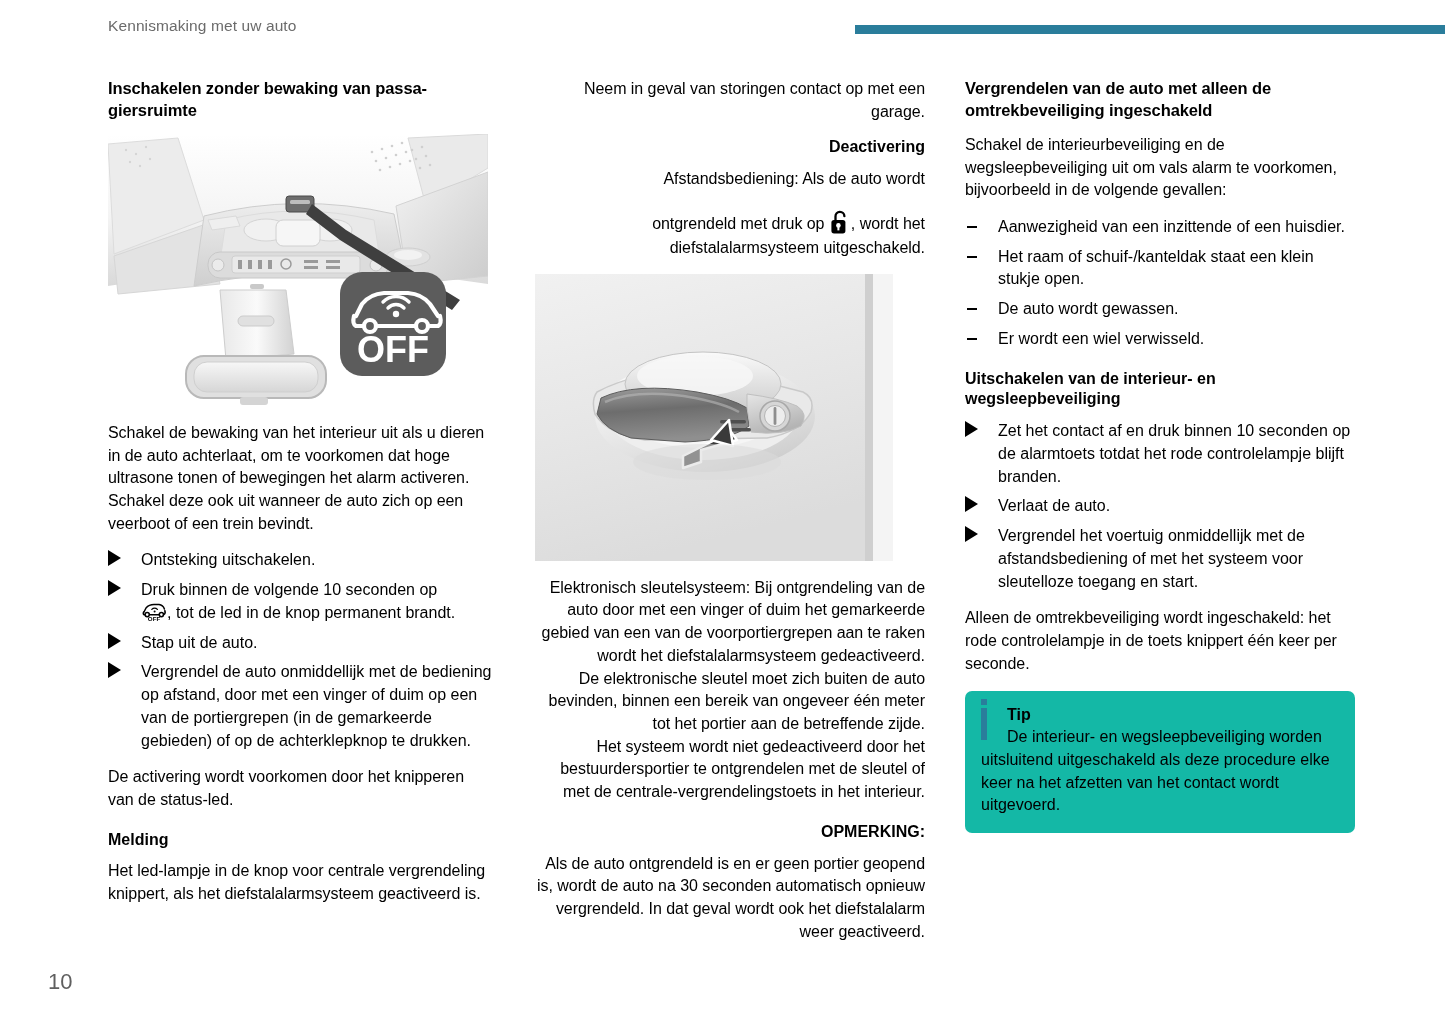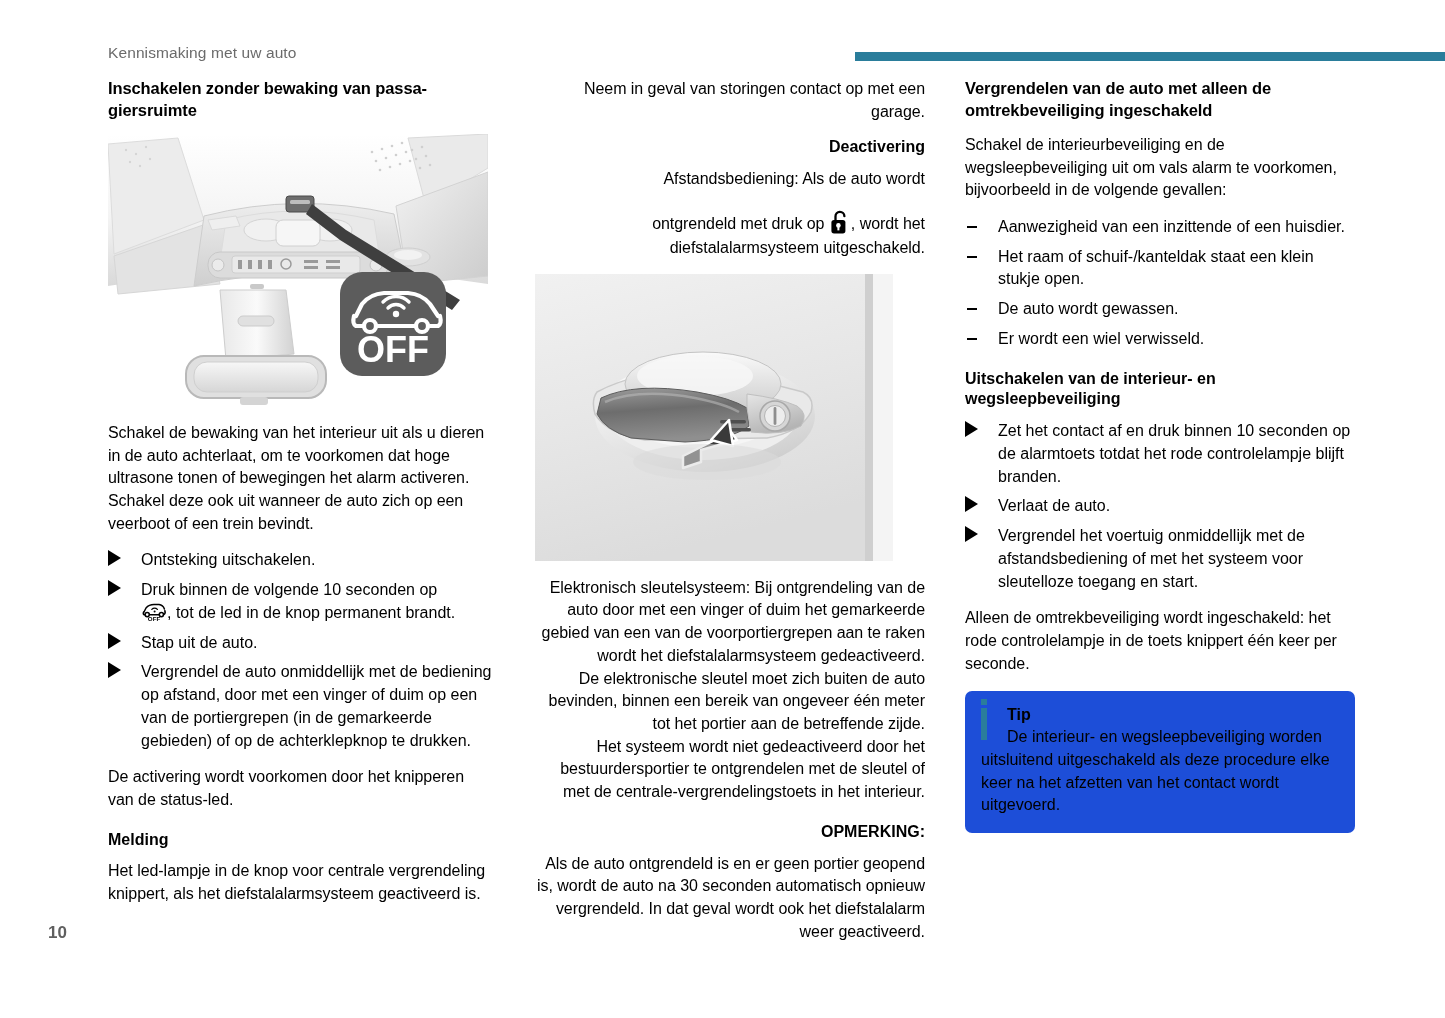--- a/index.html
+++ b/index.html
@@ -12,21 +12,21 @@
     height: 1018px;
     font-family: "Liberation Sans", sans-serif;
     color: #000000;
     position: relative;
     overflow: hidden;
   }
 
   
   .page-header {
     position: absolute;
-    top: 44px;
+    top: 17px;
     left: 0;
     width: 1206px;
     height: 26px;
     text-align: right;
   }
   .header-title {
     position: absolute;
     left: 108px;
     top: 0;
     font-size: 15.5px;
@@ -135,21 +135,21 @@
   .fig-handle {
     width: 358px;
     height: 287px;
     position: relative;
     overflow: hidden;
     background: #efefef;
   }
 
   
   .tipbox {
-    background: #1d4ed8;
+    background: #14b8a6;
     border-radius: 7px;
     padding: 14px 16px 16px 16px;
     margin-top: 16px;
     position: relative;
   }
   .tip-i {
     position: absolute;
     left: 16px;
     top: 17px;
     width: 6px;
@@ -175,23 +175,23 @@
     font-size: 16px;
     line-height: 1.42;
     margin: 0;
     text-indent: 26px;
   }
 
   
   .page-number {
     position: absolute;
     left: 48px;
-    top: 923px;
-    font-size: 17px;
-    font-weight: bold;
+    top: 969px;
+    font-size: 22px;
+    font-weight: normal;
     color: #5f5f5f;
   }
 </style>
 </head>
 <body>
 
 <div class="page-header">
   <div class="header-title">Kennismaking met uw auto</div>
   <div class="header-rule"></div>
 </div>

